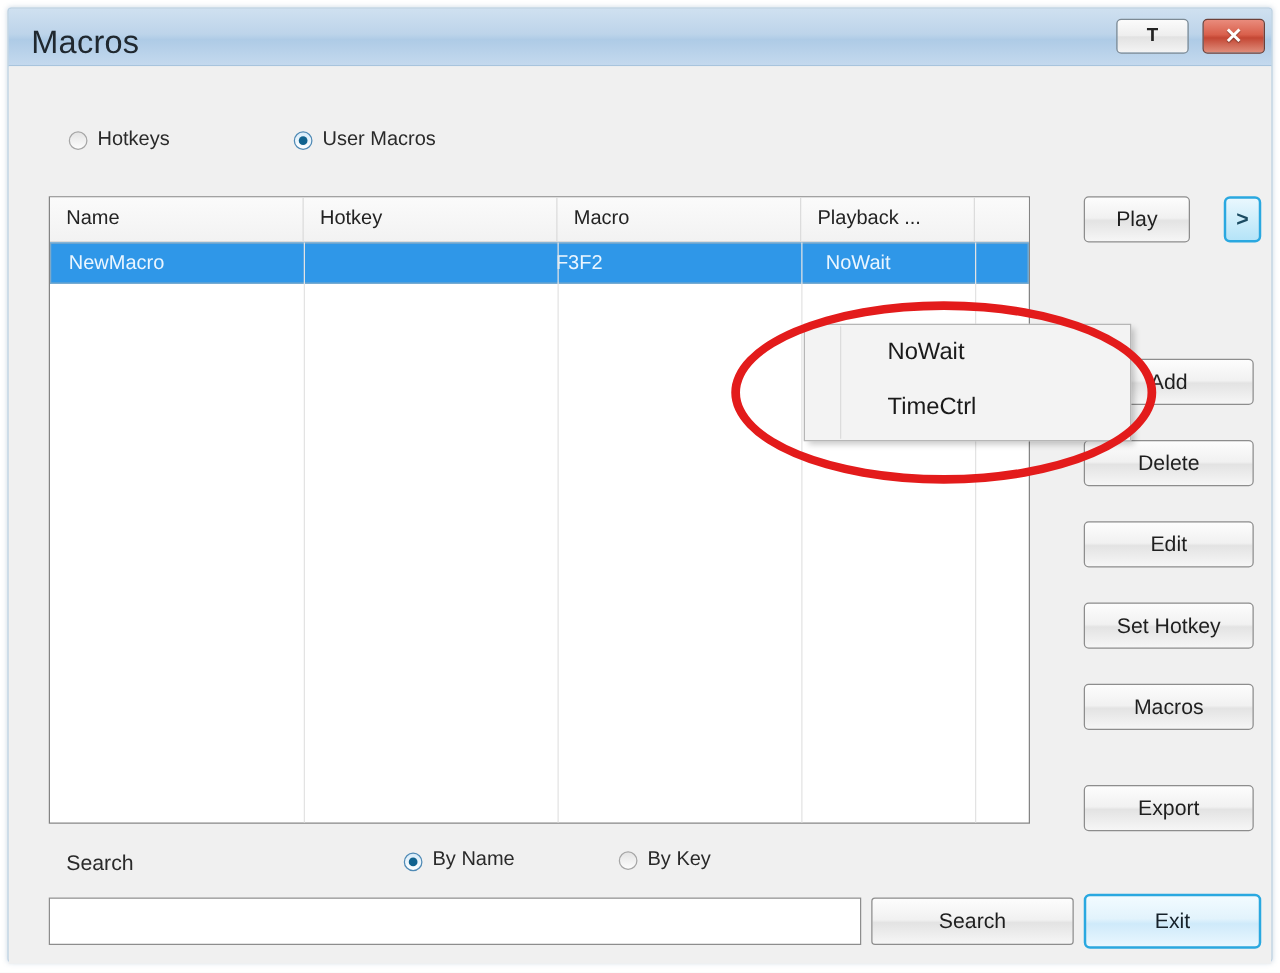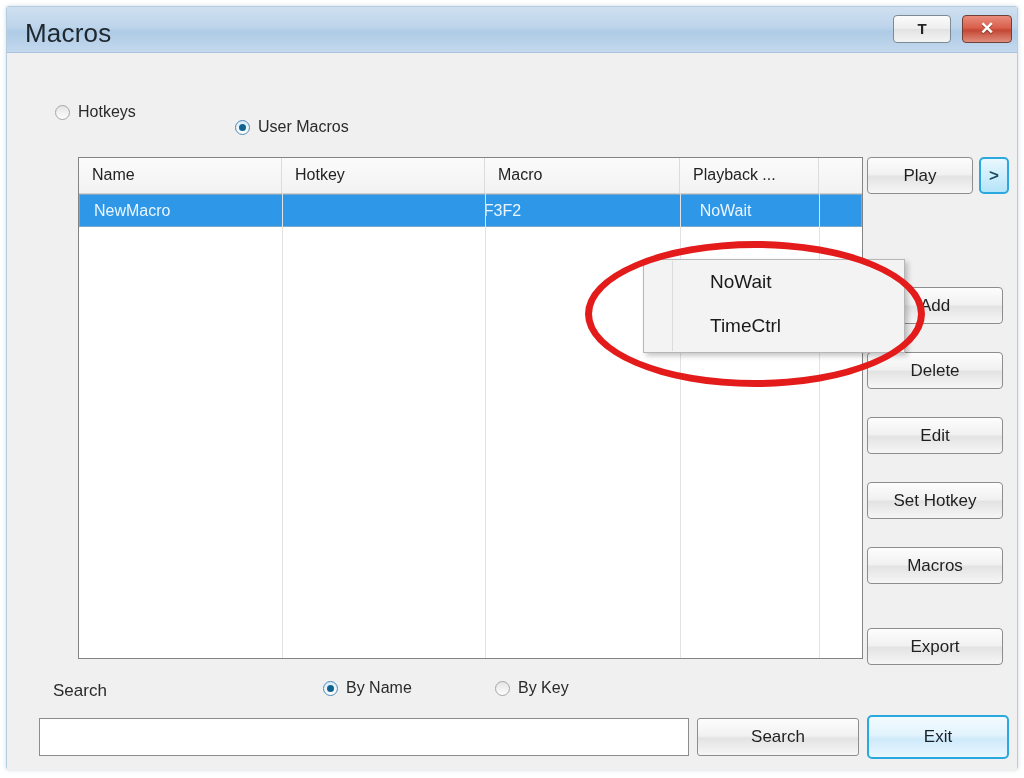--- a/index.html
+++ b/index.html
@@ -136,21 +136,20 @@
   
   #listbox {
     position: absolute;
     left: 32px;
     top: 104px;
     width: 785px;
     height: 502px;
     background: #ffffff;
     border: 1px solid #848484;
     box-sizing: border-box;
-    margin-left: 39px;
   }
   #list-header {
     display: flex;
     height: 36px;
     background: linear-gradient(to bottom, #fbfbfb 0%, #f2f2f2 100%);
     border-bottom: 1px solid #d0d0d0;
     box-sizing: border-box;
   }
   .hcell {
     position: relative;
@@ -207,21 +206,21 @@
     border-radius: 4px;
     background: linear-gradient(to bottom, #fdfdfd 0%, #f1f1f1 47%, #e3e3e3 53%, #f6f6f6 100%);
     color: #1f1f1f;
     font-size: 17px;
     line-height: 35px;
     text-align: center;
     box-sizing: border-box;
     cursor: pointer;
     user-select: none;
   }
-  #btn-play { left: 860px; width: 106px; }
+  #btn-play { left: 860px; width: 85px; }
   #btn-playmore {
     position: absolute;
     left: 972px;
     width: 30px;
     height: 37px;
     border: 2px solid #2aa8e0;
     border-radius: 5px;
     background: linear-gradient(to bottom, #e9f7fe 0%, #cfeefb 50%, #b5e4f8 100%);
     color: #1c4c63;
     font-size: 17px;
@@ -349,21 +348,21 @@
     </div>
   </div>
 
   <div id="content">
 
     <div class="radio-row">
       <div class="radio-opt" id="radio-hotkeys" style="left:48px; top:50px;">
         <span class="radio-dot"></span>
         <span class="radio-label">Hotkeys</span>
       </div>
-      <div class="radio-opt checked" id="radio-usermacros" style="left:228px; top:50px;margin-top:15px;">
+      <div class="radio-opt checked" id="radio-usermacros" style="left:228px; top:50px;">
         <span class="radio-dot"></span>
         <span class="radio-label">User Macros</span>
       </div>
     </div>
 
     <div id="listbox">
       <div id="list-header">
         <div class="hcell" style="width:203px;">Name</div>
         <div class="hcell" style="width:203px;">Hotkey</div>
         <div class="hcell" style="width:195px;">Macro</div>
@@ -397,21 +396,21 @@
 
     <div id="dropdown">
       <div class="menu-item">NoWait</div>
       <div class="menu-item">TimeCtrl</div>
     </div>
 
     <div id="annotation"></div>
 
     <div id="search-label">Search</div>
     <div class="radio-row">
-      <div class="radio-opt checked" style="left:316px; top:626px;">
+      <div class="radio-opt checked" style="left:316px; top:626px;align-items:flex-end;">
         <span class="radio-dot"></span>
         <span class="radio-label">By Name</span>
       </div>
       <div class="radio-opt" style="left:488px; top:626px;">
         <span class="radio-dot"></span>
         <span class="radio-label">By Key</span>
       </div>
     </div>
 
     <input id="search-input" type="text" placeholder="" style="">

